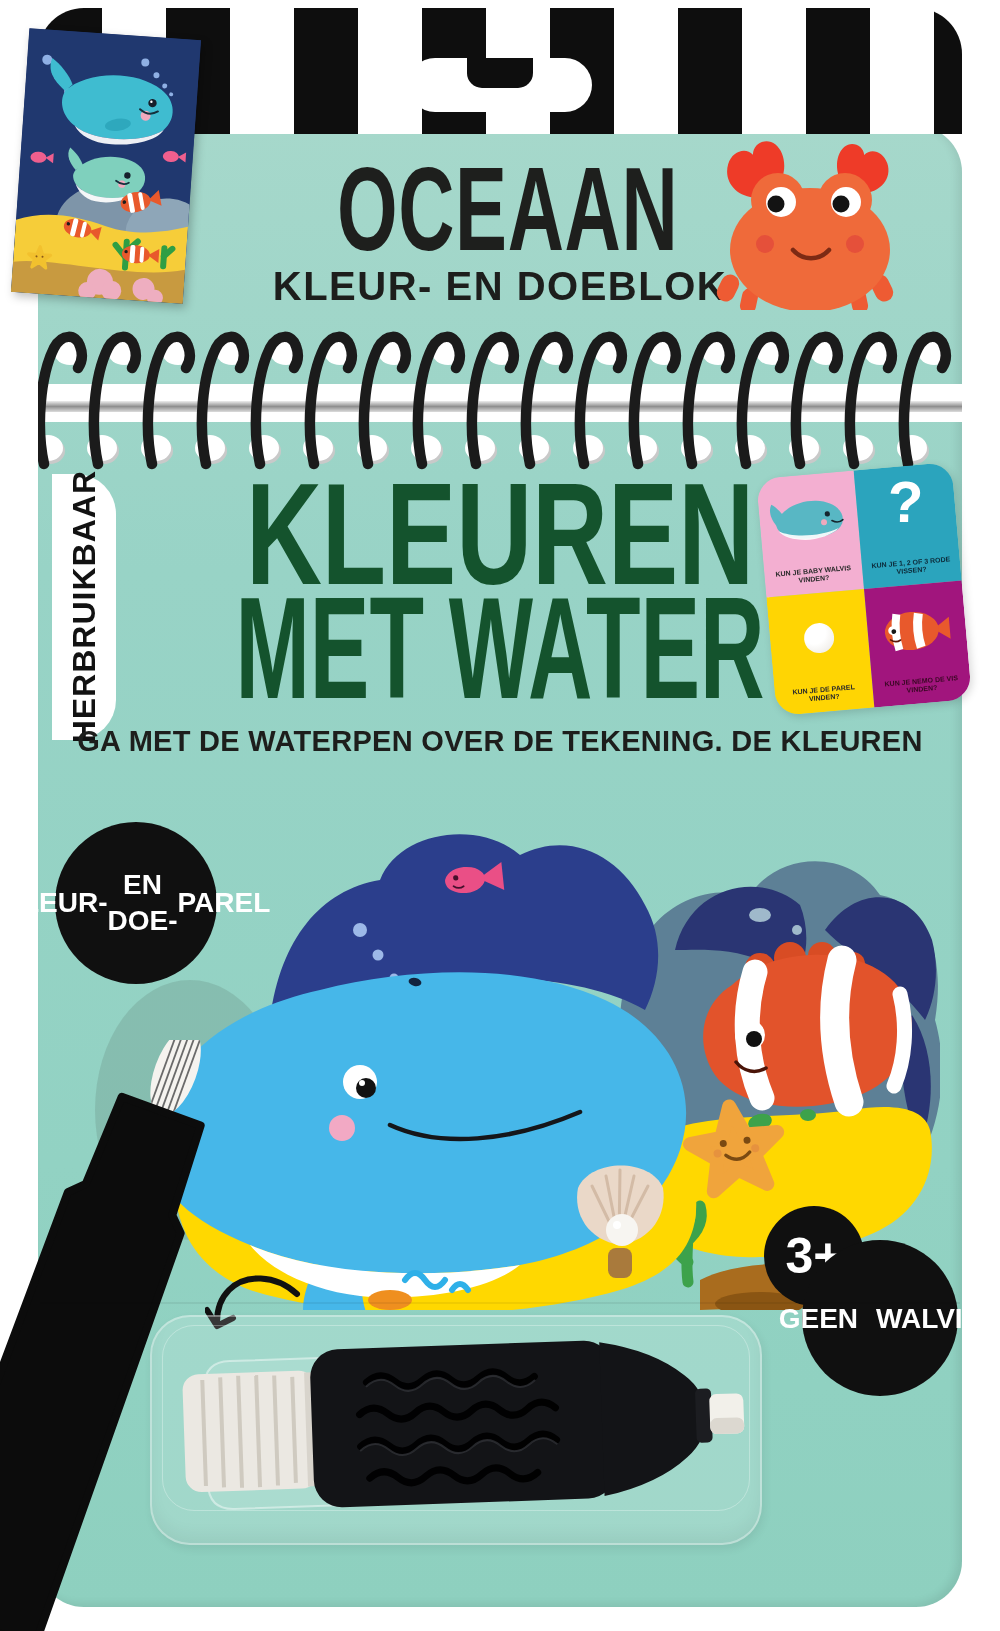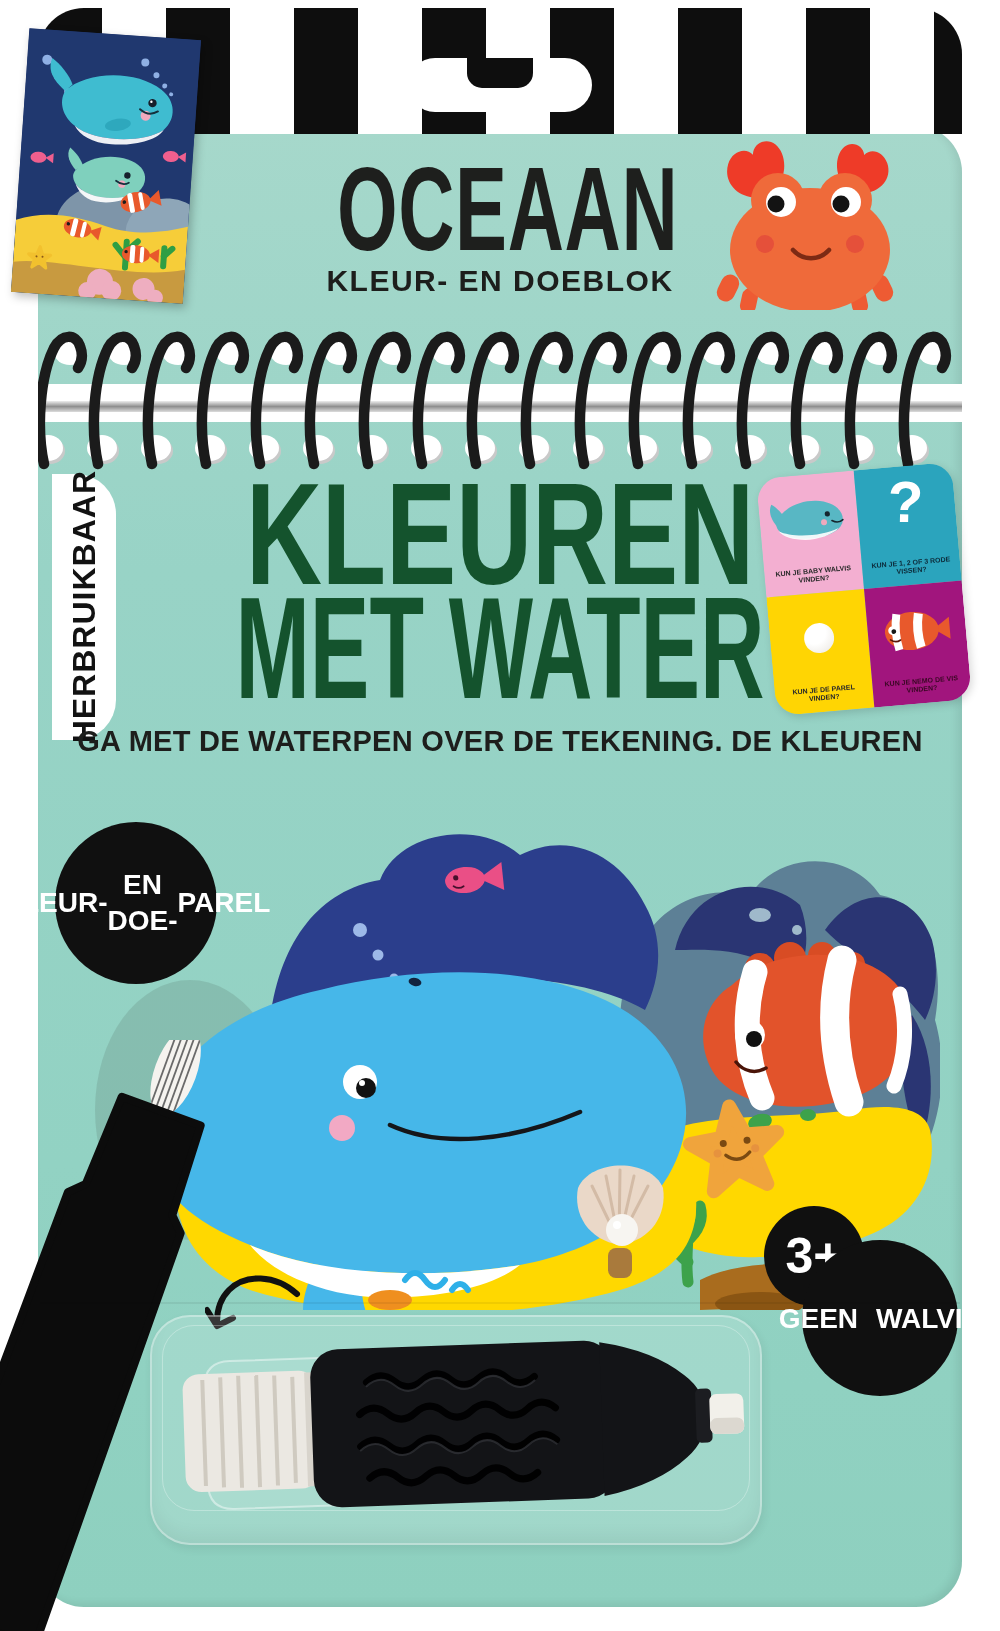--- a/index.html
+++ b/index.html
@@ -18,21 +18,21 @@
   
   .card{left:38px;right:38px;top:126px;bottom:24px;border-radius:46px;
     background:linear-gradient(180deg,#a6d8cb 0%,#98d3c6 30%,#92d2c3 70%,#8ed0bf 100%);
     box-shadow:inset -5px -3px 9px rgba(0,0,0,0.08);}
   .seam{left:40px;right:40px;top:1302px;height:2px;background:rgba(0,0,0,0.06);}
 
   
   .title{left:0;right:0;top:150px;text-align:center;font-size:118px;font-weight:900;line-height:1;
     letter-spacing:1px;color:#1e1f1d;padding-left:16px;}
   .title>span{display:inline-block;transform:scaleX(0.66);transform-origin:50% 50%;}
-  .subtitle{left:0;right:0;top:264px;text-align:center;font-size:30px;font-weight:800;letter-spacing:1.5px;}
+  .subtitle{left:0;right:0;top:264px;text-align:center;font-size:40px;font-weight:800;letter-spacing:1.5px;}
 
   
   .thumb{left:20px;top:34px;width:172px;height:264px;transform:rotate(4deg);
     box-shadow:3px 4px 10px rgba(0,0,0,0.25);background:#20386f;overflow:hidden;}
 
   
   .spine-tab{left:52px;top:474px;width:64px;height:266px;background:#ffffff;border-radius:0 40px 40px 0;
     display:flex;align-items:center;justify-content:center;}
   .spine-tab span{writing-mode:vertical-rl;transform:rotate(180deg);font-size:32px;font-weight:900;
     letter-spacing:1px;color:#121212;}

